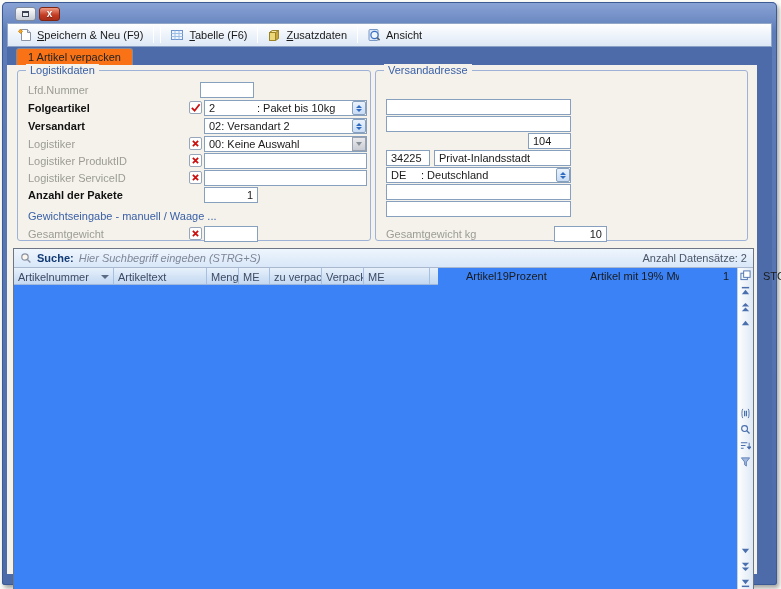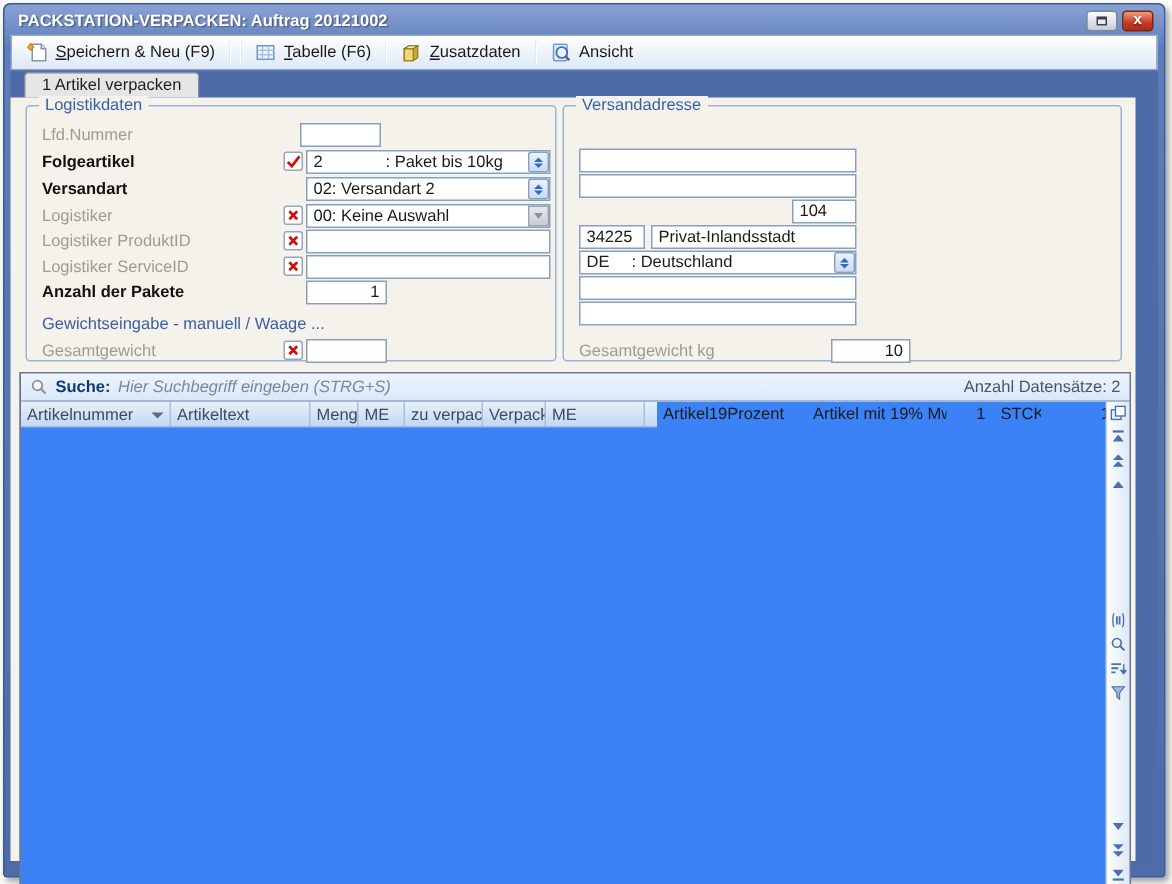--- a/index.html
+++ b/index.html
@@ -21,21 +21,21 @@
   
   .toolbar { height:24px; background:linear-gradient(#ffffff,#dde8f6); border:1px solid #93a8c9; border-bottom-color:#8aa0c4; display:flex; align-items:center; padding:0 4px; }
   .tb-btn { display:flex; align-items:center; gap:4px; padding:2px 6px 2px 4px; border:1px solid transparent; border-radius:2px; cursor:default; white-space:nowrap; }
   .tb-sep { width:1px; height:16px; background:#9db1d0; border-right:1px solid #fff; margin:0 3px; }
   .tb-key { text-decoration:underline; }
   .tb-icon { width:16px; height:16px; flex:0 0 16px; }
 
   
   .client { position:relative; height:527px; background:#4c6ba8; }
   .tabband { height:18px; position:relative; }
-  .tab { position:absolute; left:9px; bottom:0; padding:2px 11px 2px 11px; background:#e5e5e5; border:1px solid #878c98; border-bottom:none; border-radius:3px 3px 0 0; color:#222;text-align:center; }
+  .tab { position:absolute; left:9px; bottom:0; padding:2px 11px 2px 11px; background:#f97316; border:1px solid #878c98; border-bottom:none; border-radius:3px 3px 0 0; color:#222;text-align:center; }
   .page { position:absolute; left:0; top:18px; bottom:0; right:15px; background:#f4f2ea; }
 
   
   .group { position:absolute; border:1px solid #9db2d6; border-radius:3px; }
   .group-label { position:absolute; top:-7px; left:8px; background:#f4f2ea; padding:0 4px; color:#3a60a8; }
   .frow { position:absolute; left:0; right:0; height:16px; }
   .flabel { position:absolute; left:10px; top:2px; white-space:nowrap; }
   .dim { color:#9c9c95; }
   .strong { color:#111; font-weight:bold; }
   .tbox { position:absolute; top:0; height:16px; background:#fff; border:1px solid #86a0bd; padding:1px 4px 0 4px; white-space:nowrap; overflow:hidden; }
@@ -60,36 +60,35 @@
   .search-placeholder { font-style:italic; color:#7e8798; flex:1; }
   .record-count { color:#4a5568; }
   .grid-content { flex:1; display:flex; min-height:0; }
   .grid-main { flex:1; display:flex; min-width:0; }
   .grid-header { height:17px; display:flex; background:linear-gradient(#e7f0fb,#c3d8f1); border-bottom:1px solid #9fb8dc; color:#3d4a63; }
   .hcell { border-right:1px solid #a7c0e2; padding:2px 4px 0 4px; white-space:nowrap; overflow:hidden; display:flex; align-items:center; gap:3px; }
   .hfill { flex:1; border-right:none; }
   .sort-glyph { width:0; height:0; border-left:4px solid transparent; border-right:4px solid transparent; border-top:4px solid #5a6b85; margin-left:auto; }
   .grow { height:17px; display:flex; }
   .grow.alt { background:#dbe9f8; }
-  .gcell { padding:2px 4px 0 4px; white-space:nowrap; overflow:hidden; }
+  .gcell { padding:2px 4px 0 4px; white-space:nowrap; overflow:hidden;margin-left:24px; }
   .gcell.num { text-align:right; padding-right:6px; }
   .c1{width:100px;} .c2{width:93px;} .c3{width:32px;} .c4{width:31px;} .c5{width:52px;} .c6{width:42px;} .c7{width:66px;}
   .gfill { flex:1; }
   .empty-area { flex:1; background:repeating-linear-gradient(to bottom,#ffffff 0 17px,#dbe9f8 17px 34px); }
   .nav-strip { width:16px; border-left:1px solid #c3d2e8; background:linear-gradient(to right,#fdfefe,#dde8f5); display:flex; flex-direction:column; align-items:center; padding:2px 0 3px 0; gap:5px; }
   .nav-strip .sp { flex:1; }
   .nico { width:11px; height:11px; flex:0 0 11px; }
 </style>
 </head>
 <body>
 
 <div class="window">
 
   <div class="titlebar">
-    <span class="title-text">PACKSTATION-VERPACKEN: Auftrag 20121002</span>
     <span class="tbtn restore">
         <span class="glyph"></span>
       </span>
     <span class="tbtn close">
         <span>x</span>
       </span>
   </div>
 
   <div class="toolbar">
     <span class="tb-btn">

